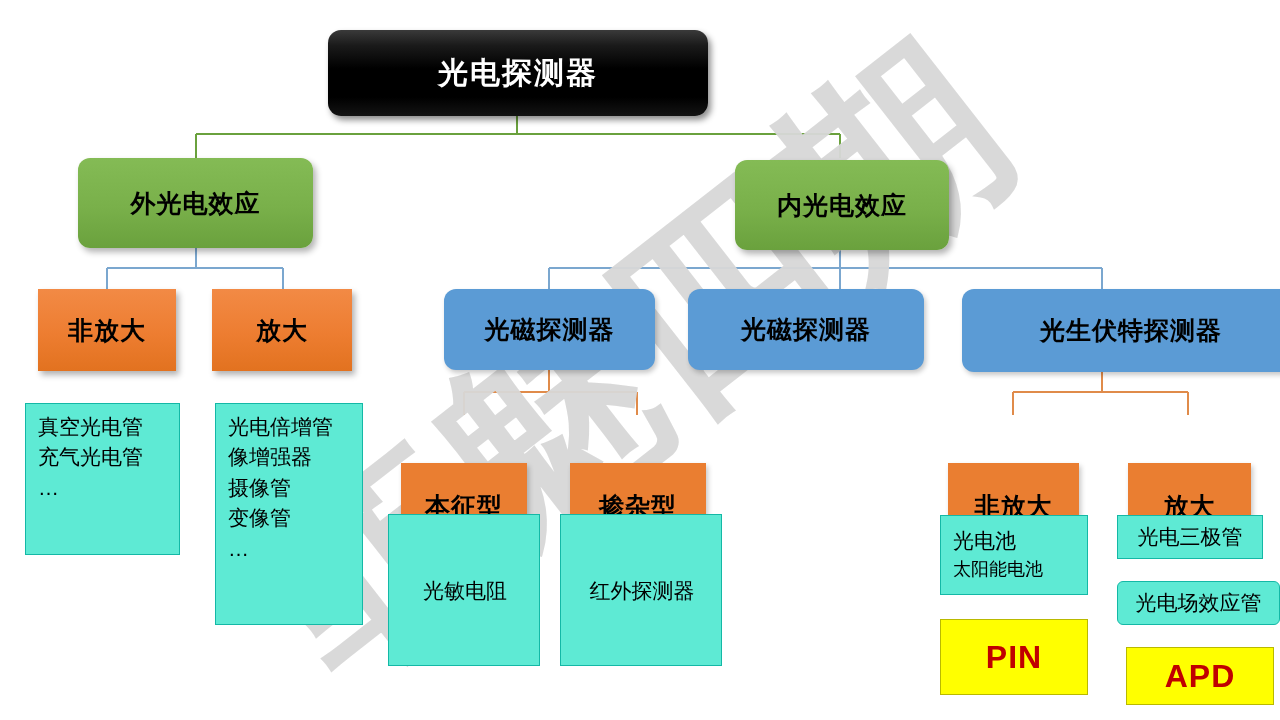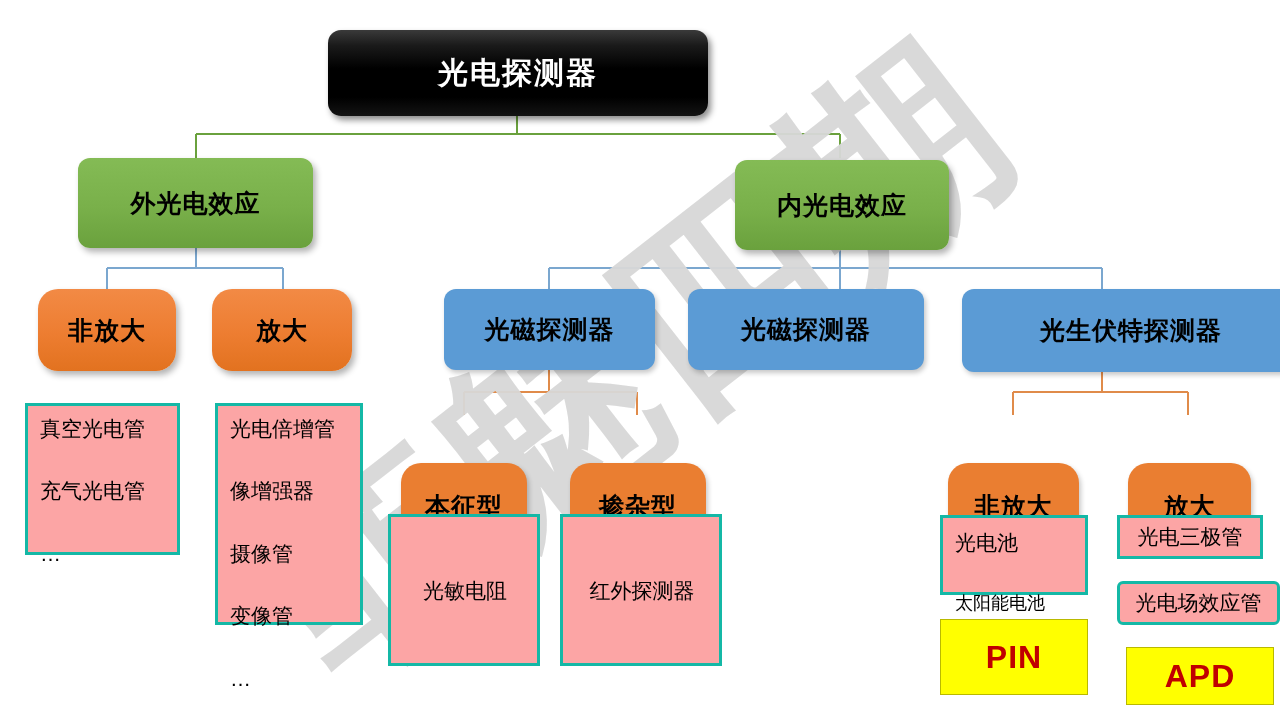--- a/index.html
+++ b/index.html
@@ -58,21 +58,21 @@
     border-radius:12px;
     color:#000;
     font-weight:700;
     font-size:25px;
     box-shadow:3px 4px 6px rgba(0,0,0,.30);
     letter-spacing:1px;
   }
 
   .orange{
     background:linear-gradient(180deg,#f28a45 0%,#ed7d31 55%,#e2721f 100%);
-    border-radius:20px;
+    border-radius:0;
     color:#000;
     font-weight:700;
     font-size:25px;
     box-shadow:3px 4px 6px rgba(0,0,0,.30);
     letter-spacing:1px;
   }
   .orange.flat{
     background:#ea7e31;
     box-shadow:2px 3px 5px rgba(0,0,0,.22);
     margin-top:48px;
@@ -82,31 +82,30 @@
     background:#5b9bd5;
     border-radius:12px;
     color:#000;
     font-weight:700;
     font-size:25px;
     box-shadow:2px 3px 5px rgba(0,0,0,.22);
     letter-spacing:1px;
   }
 
   .listbox{
-    background:#fca5a5;
-    border:3px solid #14b8a6;
+    background:#5eead4;
+    border:1px solid #14b8a6;
     color:#000;
     font-size:21px;
     font-weight:400;
     align-items:flex-start;
     justify-content:flex-start;
     padding:8px 10px 6px 12px;
     flex-direction:column;
     text-align:left;
-    gap:32px;
   }
   .listbox .li{line-height:1.45;display:block;white-space:nowrap;}
 
   .listbox.centered{
     align-items:center;justify-content:center;
     text-align:center;
   }
 
   .yellowbox{
     background:#ffff00;

